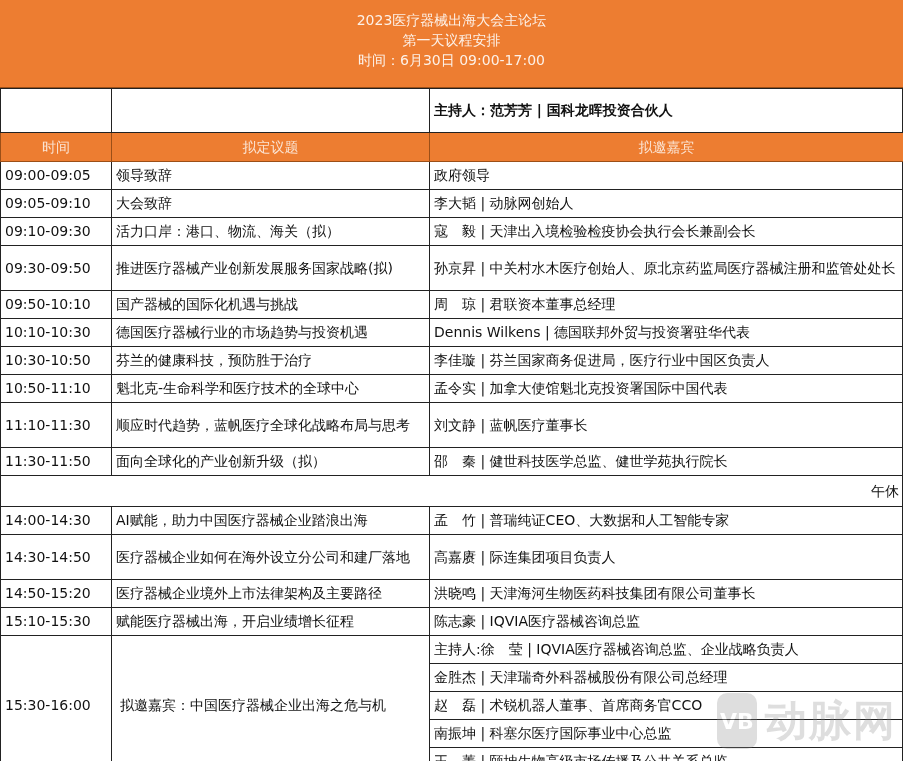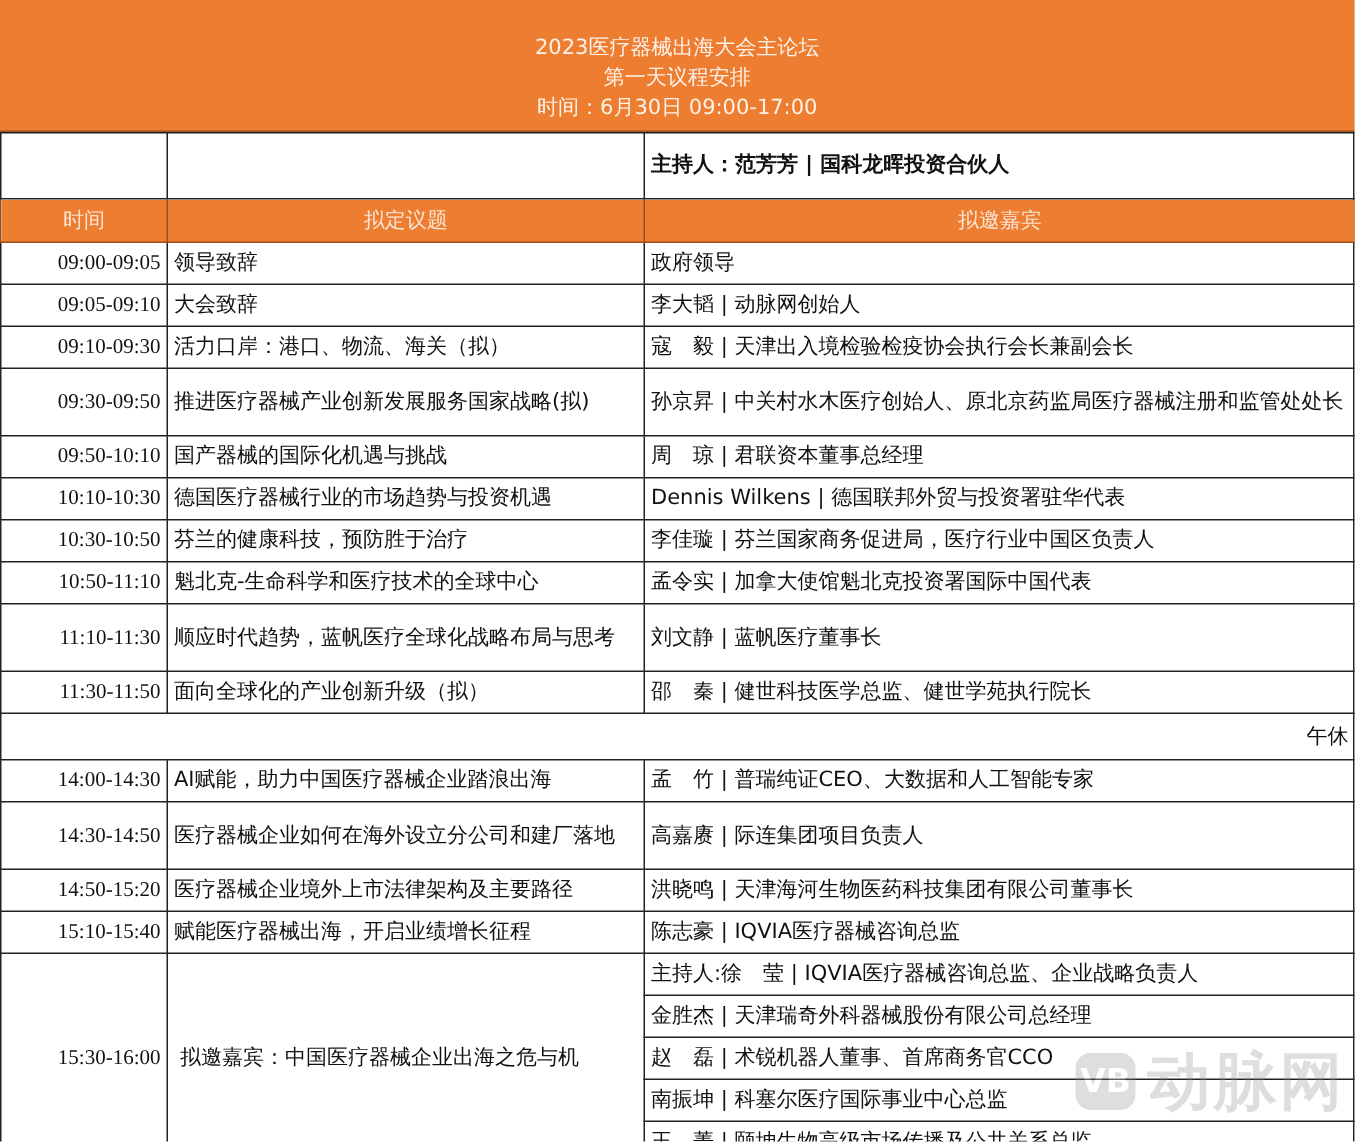--- a/index.html
+++ b/index.html
@@ -5,21 +5,21 @@
   * { box-sizing: border-box; margin: 0; padding: 0; }
   html, body { width: 903px; height: 761px; background: #ffffff; overflow: hidden; }
   body { font-family: "DejaVu Sans", "Liberation Sans", sans-serif; color: #111; position: relative; }
 
   .sheet { position: absolute; left: 0; top: 0; width: 903px; height: 761px; border-right: 1px solid #222; }
 
   .banner {
     position: absolute; left: 0; top: 0; width: 903px; height: 88px;
     background: #ed7d31; border-bottom: 1px solid #9c4f17;
     color: #fdf1e8; text-align: center; font-size: 14px; line-height: 20px;
-    padding-top: 22px;
+    padding-top: 10px;
   }
   .banner div { white-space: nowrap; }
 
   table.agenda {
     position: absolute; left: 0; top: 88px; width: 903px;
     border-collapse: collapse; table-layout: fixed;
     font-size: 14px;
   }
   table.agenda td {
     border: 1px solid #222; padding: 0 4px; vertical-align: middle;
@@ -31,34 +31,34 @@
 
   tr.host-row td { height: 44px; font-weight: bold; }
   tr.host-row td.empty { border-right: 1px solid #222; }
 
   tr.header-row td {
     background: #ed7d31; color: #fbe3d2; text-align: center;
     height: 29px; border-top: 1px solid #9c4f17; border-bottom: 1px solid #9c4f17;
     border-left: 1px solid #9c4f17; border-right: 1px solid #9c4f17;
   }
 
-  td.time { text-align: right; white-space: nowrap; font-family: Liberation Serif, serif; }
+  td.time { text-align: left; white-space: nowrap; }
   td.topic { white-space: normal; }
   td.guest { white-space: normal; }
   tr.r1 td { height: 28px; }
   tr.r2 td { height: 45px; }
   tr.break-row td { height: 31px; text-align: right; padding-left: 429px; }
   tr.panel td { height: 28px; }
 
   .watermark {
     position: absolute; left: 717px; top: 696px; width: 186px; height: 50px;
     display: flex; align-items: center; gap: 8px; pointer-events: none; opacity: 0.28;
   }
   .wm-logo {
-    width: 40px; height: 38px; border-radius: 10px; background: #8a8a8a;
+    width: 40px; height: 56px; border-radius: 10px; background: #8a8a8a;
     display: flex; align-items: center; justify-content: center;
     color: #fff; font-weight: bold; font-size: 22px; font-family: "DejaVu Sans", sans-serif;
   }
   .wm-text { font-size: 42px; color: #8a8a8a; font-weight: bold; letter-spacing: 2px; white-space: nowrap; }
 </style>
 </head>
 <body>
 
 <div class="sheet">
 
@@ -150,21 +150,21 @@
         <td class="time">14:30-14:50</td>
         <td class="topic">医疗器械企业如何在海外设立分公司和建厂落地</td>
         <td class="guest">高嘉赓 | 际连集团项目负责人</td>
       </tr>
       <tr class="r1">
         <td class="time">14:50-15:20</td>
         <td class="topic">医疗器械企业境外上市法律架构及主要路径</td>
         <td class="guest">洪晓鸣 | 天津海河生物医药科技集团有限公司董事长</td>
       </tr>
       <tr class="r1">
-        <td class="time">15:10-15:40</td>
+        <td class="time">15:10-15:30</td>
         <td class="topic">赋能医疗器械出海，开启业绩增长征程</td>
         <td class="guest">陈志豪 | IQVIA医疗器械咨询总监</td>
       </tr>
 
       <tr class="panel">
         <td class="time" rowspan="5">15:30-16:00</td>
         <td class="topic" rowspan="5" style="padding-left:8px;">拟邀嘉宾：中国医疗器械企业出海之危与机</td>
         <td class="guest">主持人:徐　莹 | IQVIA医疗器械咨询总监、企业战略负责人</td>
       </tr>
       <tr class="panel">

